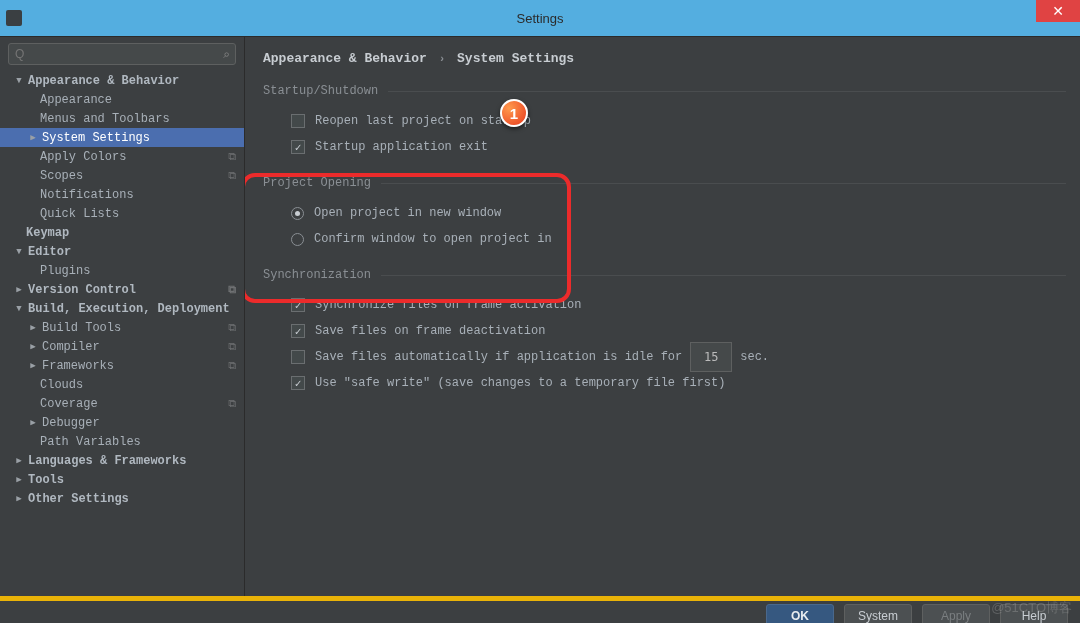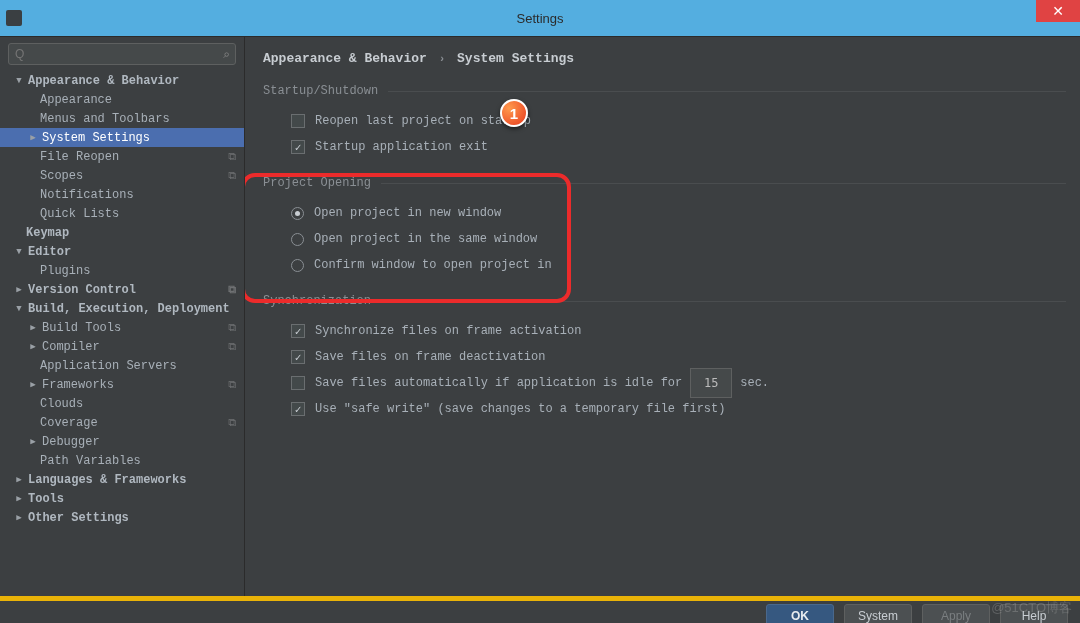--- a/index.html
+++ b/index.html
@@ -288,21 +288,21 @@
           <span>Menus and Toolbars</span>
         </div>
         <div class="tree-item selected">
           <span class="spacer" style="width: 28px;"></span>
           <span class="arrow right"></span>
           <span style="display: inline-block; width: 4px;"></span>
           <span>System Settings</span>
         </div>
         <div class="tree-item">
           <span class="spacer" style="width: 40px;"></span>
-          <span>File Reopen</span>
+          <span>Apply Colors</span>
           <span class="badge">⧉</span>
         </div>
         <div class="tree-item">
           <span class="spacer" style="width: 40px;"></span>
           <span>Scopes</span>
           <span class="badge">⧉</span>
         </div>
         <div class="tree-item">
           <span class="spacer" style="width: 40px;"></span>
           <span>Notifications</span>
@@ -344,24 +344,20 @@
           <span style="display: inline-block; width: 4px;"></span>
           <span>Build Tools</span>
           <span class="badge">⧉</span>
         </div>
         <div class="tree-item">
           <span class="spacer" style="width: 28px;"></span>
           <span class="arrow right"></span>
           <span style="display: inline-block; width: 4px;"></span>
           <span>Compiler</span>
           <span class="badge">⧉</span>
-        </div>
-        <div class="tree-item">
-          <span class="spacer" style="width: 40px;"></span>
-          <span>Application Servers</span>
         </div>
         <div class="tree-item">
           <span class="spacer" style="width: 28px;"></span>
           <span class="arrow right"></span>
           <span style="display: inline-block; width: 4px;"></span>
           <span>Frameworks</span>
           <span class="badge">⧉</span>
         </div>
         <div class="tree-item">
           <span class="spacer" style="width: 40px;"></span>
@@ -426,24 +422,20 @@
     </div>
 
     <div class="section-header">
       <span>Project Opening</span>
       <div class="line"></div>
     </div>
     <div class="section">
       <div class="row">
         <span class="radio checked"></span>
         <span>Open project in new window</span>
-      </div>
-      <div class="row">
-        <span class="radio"></span>
-        <span>Open project in the same window</span>
       </div>
       <div class="row">
         <span class="radio"></span>
         <span>Confirm window to open project in</span>
       </div>
     </div>
 
     <div class="section-header">
       <span>Synchronization</span>
       <div class="line"></div>

